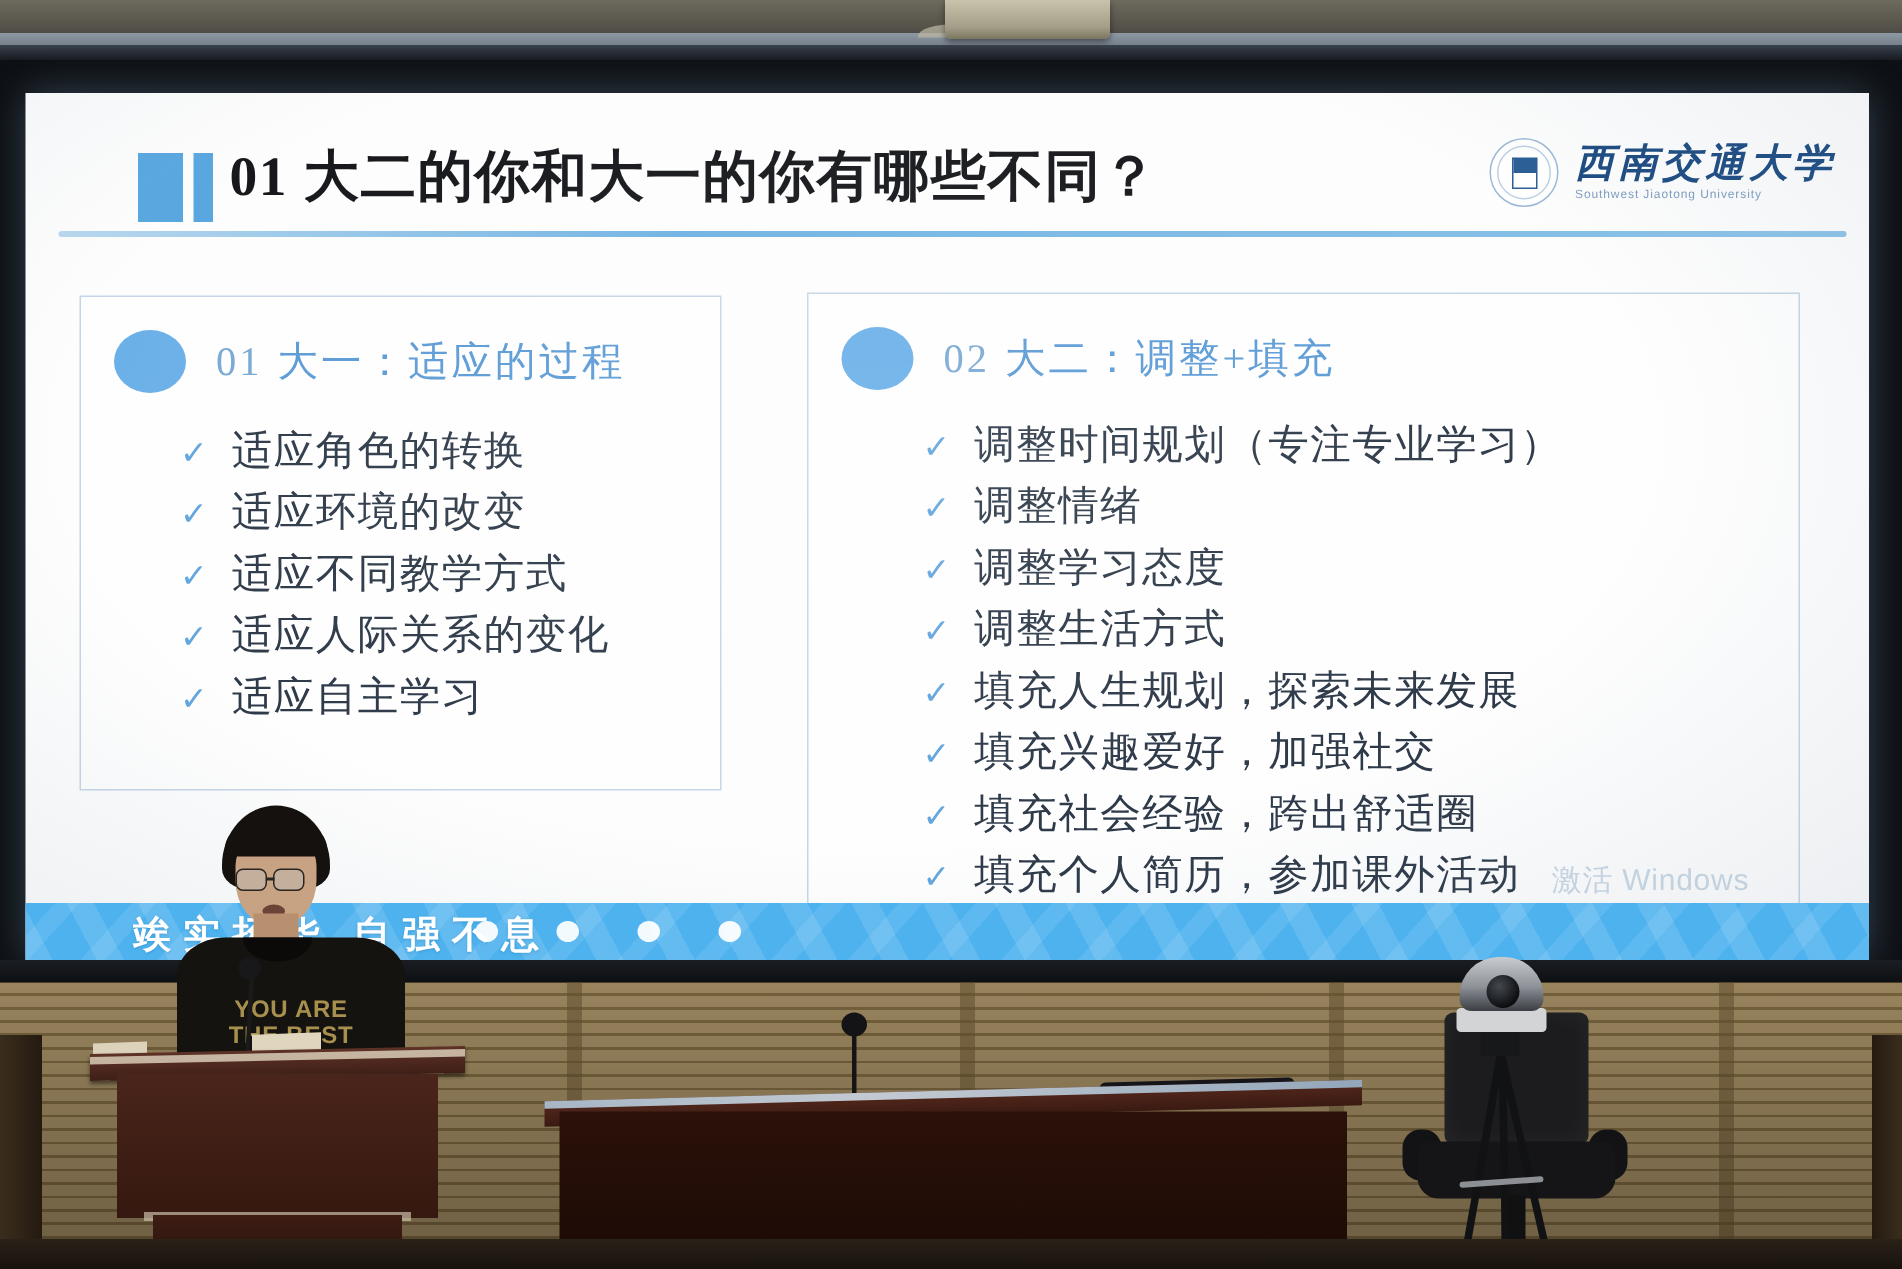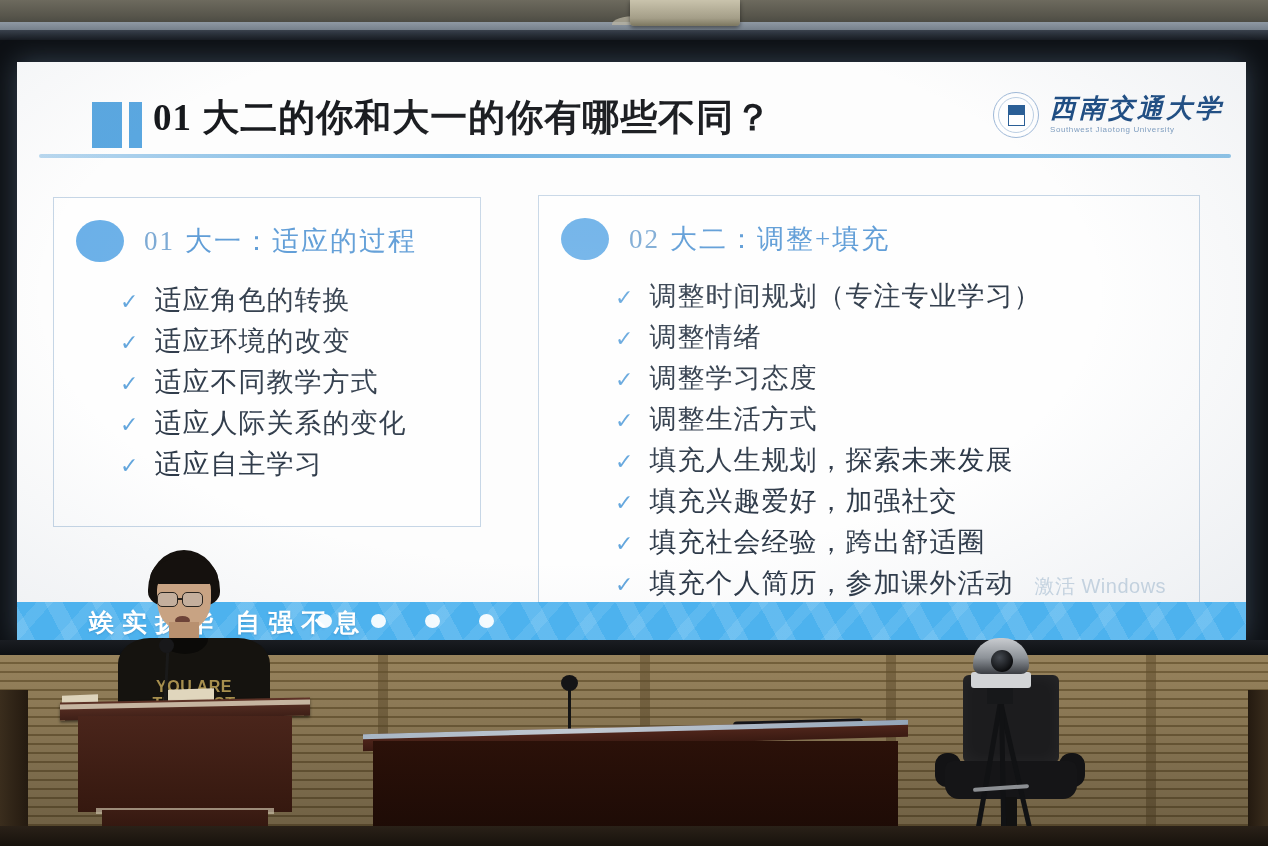--- a/index.html
+++ b/index.html
@@ -213,21 +213,21 @@
         #8d7548 7px, #8d7548 9px);
   }
   .wall-shade {
     position: absolute; inset: 0;
     background: linear-gradient(180deg, rgba(0,0,0,.18), rgba(0,0,0,.42));
   }
   .wall-post { position: absolute; top: 0; width: 10px; height: 191px;
     background: rgba(120,96,56,.55); }
 
   
-  .speaker { position: absolute; left: 110px; top: 550px; width: 170px; height: 200px; }
+  .speaker { position: absolute; left: 110px; top: 537px; width: 170px; height: 200px; }
   .sp-hair {
     position: absolute; left: 38px; top: 0; width: 72px; height: 56px;
     background: #15110e; border-radius: 36px 36px 18px 18px / 40px 40px 14px 14px;
   }
   .sp-face {
     position: absolute; left: 47px; top: 18px; width: 54px; height: 62px;
     background: #c8a383; border-radius: 26px 26px 24px 24px / 22px 22px 30px 30px;
   }
   .sp-hair-front {
     position: absolute; left: 40px; top: 8px; width: 68px; height: 26px;

